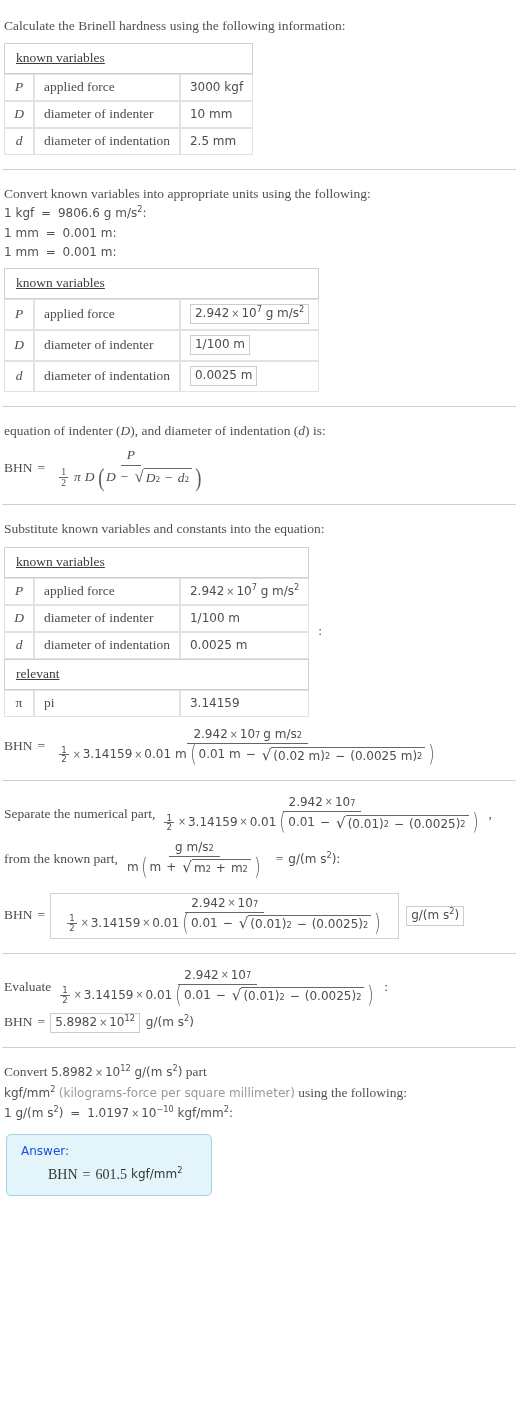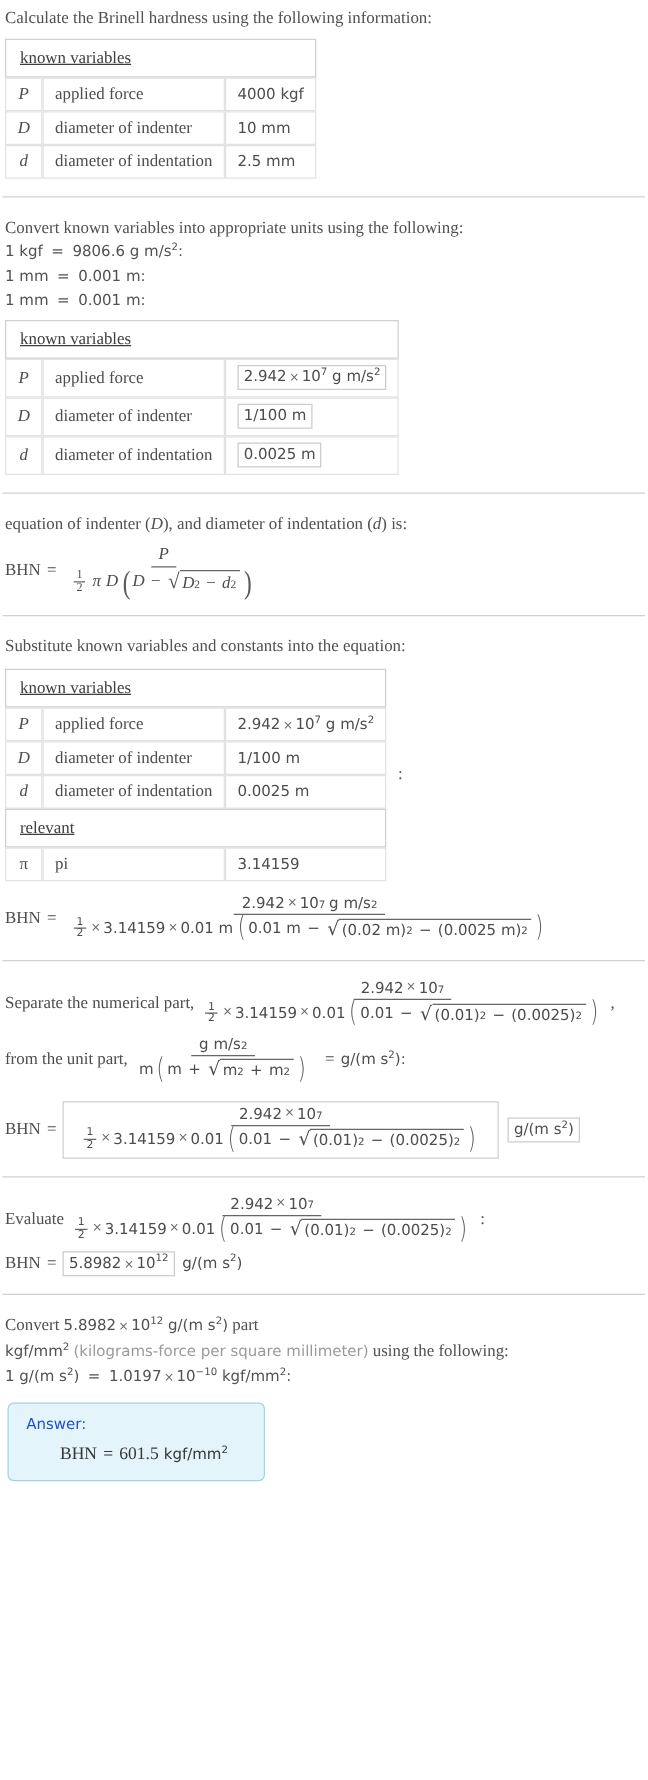--- a/index.html
+++ b/index.html
@@ -7,21 +7,21 @@
     margin: 0; padding: 0;
     background: #ffffff;
   }
   body {
     width: 518px;
     font-family: "Liberation Serif", "DejaVu Serif", serif;
     color: #4d4d4d;
     font-size: 13.5px;
     -webkit-font-smoothing: antialiased;
   }
-  .page { width: 518px; padding: 4px 0 0 0; }
+  .page { width: 518px; padding: 16px 0 0 0; }
 
   .step { padding: 0 4px; }
   .prose { line-height: 1.45; margin: 0 0 2px 0; color: #515151; }
   .divider {
     border: 0; border-top: 1px solid #d0d0d0;
     margin: 14px 2px 14px 2px; height: 0;
   }
 
   
   .vartable {
@@ -196,21 +196,21 @@
     <div class="prose">Calculate the Brinell hardness using the following information:</div>
 
     <table class="vartable">
       <tbody>
           <tr class="section">
         <td colspan="3">known variables</td>
       </tr>
       <tr>
         <td class="sym">P</td>
         <td>applied force</td>
-        <td class="sans">4000 kgf</td>
+        <td class="sans">3000 kgf</td>
       </tr>
       <tr>
         <td class="sym">D</td>
         <td>diameter of indenter</td>
         <td class="sans">10 mm</td>
       </tr>
       <tr>
         <td class="sym">d</td>
         <td>diameter of indentation</td>
         <td class="sans">2.5 mm</td>
@@ -447,21 +447,21 @@
               </span>
             </span>
             <span class="pr">)</span>
           </span>
         </span>
       </span>
       <span>,</span>
     </div>
 
     <div class="mathline math">
-      <span>from the unit part,</span>
+      <span>from the known part,</span>
       <span class="frac">
         <span class="num sans">
           <span>g m/s</span>
             <sup>2</sup>
         </span>
         <span class="den sans">
           <span>m</span>
           <span class="paren" style="margin-left:1px">
             <span class="pl">(</span>
             <span class="pmid">

